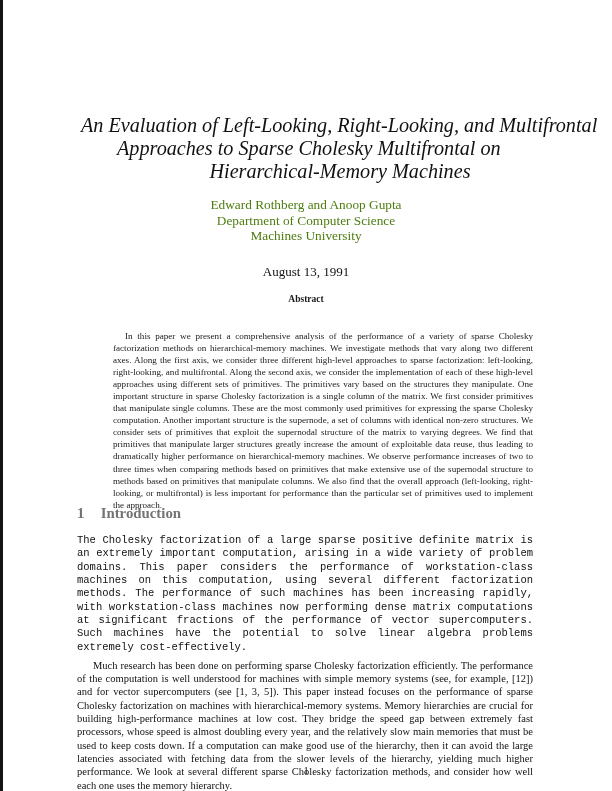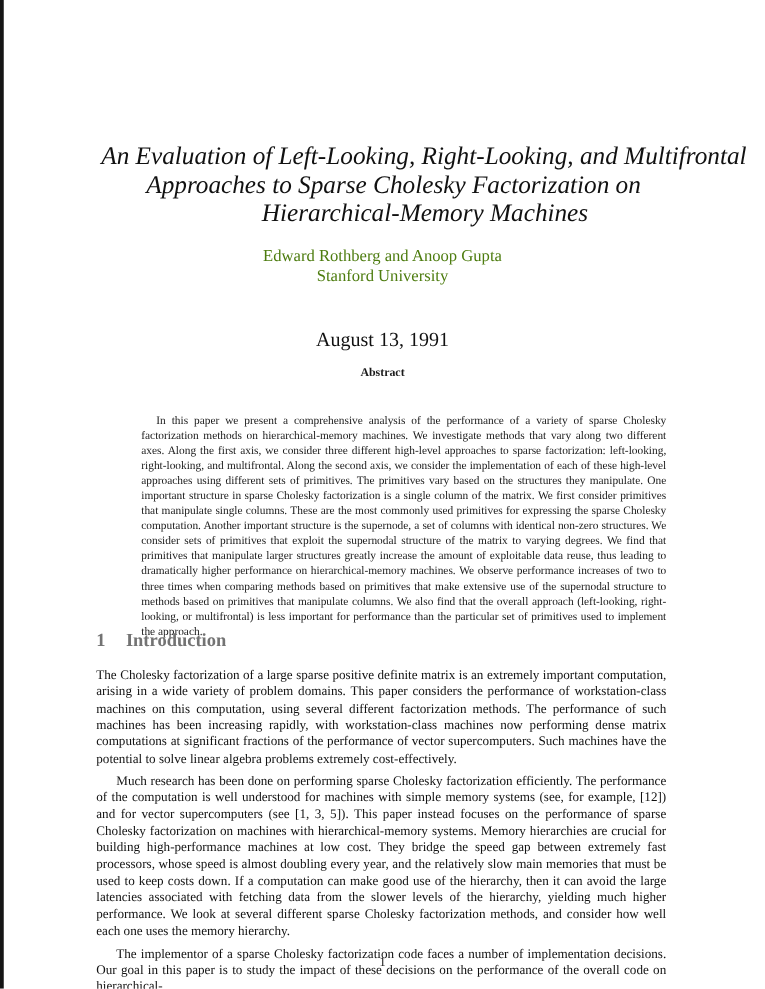--- a/index.html
+++ b/index.html
@@ -41,21 +41,21 @@
       text-align: center;
       font-size: 13.3px;
       line-height: 15.5px;
       color: #4d7c0f;
     }
     .date {
       position: absolute;
       left: 0; top: 264px;
       width: 612px;
       text-align: center;
-      font-size: 16px;
+      font-size: 13px;
       color: #111;
     }
     .abstract-head {
       position: absolute;
       left: 0; top: 294px;
       width: 612px;
       text-align: center;
       font-size: 9.5px;
       font-weight: bold;
     }
@@ -84,43 +84,44 @@
       width: 456px;
       font-size: 10.5px;
       line-height: 13.35px;
       color: #111;
     }
     .body p {
       margin: 0 0 4.5px 0;
       text-align: justify;
       text-indent: 16px;
     }
-    .body p.first { text-indent: 0; }
+    .body p.first { text-indent: 0; font-family: Liberation Mono, monospace; }
     .page-number {
       position: absolute;
       left: 0; top: 765px;
       width: 612px;
       text-align: center;
       font-size: 10.5px;
     }
   </style>
 </head>
 <body>
 
 <div class="scan-edge"></div>
 
 <div class="title">
   <div class="t-line t1">An Evaluation of Left-Looking, Right-Looking, and Multifrontal</div>
-  <div class="t-line t2">Approaches to Sparse Cholesky Factorization on</div>
+  <div class="t-line t2">Approaches to Sparse Cholesky Multifrontal on</div>
   <div class="t-line t3">Hierarchical-Memory Machines</div>
 </div>
 
 <div class="authors">
   <div>Edward Rothberg and Anoop Gupta</div>
-  <div>Stanford University</div>
+  <div>Department of Computer Science</div>
+  <div>Machines University</div>
 </div>
 
 <div class="date">August 13, 1991</div>
 
 <div class="abstract-head">Abstract</div>
 <p class="abstract-body">In this paper we present a comprehensive analysis of the performance of a variety of sparse Cholesky factorization methods on hierarchical-memory machines. We investigate methods that vary along two different axes. Along the first axis, we consider three different high-level approaches to sparse factorization: left-looking, right-looking, and multifrontal. Along the second axis, we consider the implementation of each of these high-level approaches using different sets of primitives. The primitives vary based on the structures they manipulate. One important structure in sparse Cholesky factorization is a single column of the matrix. We first consider primitives that manipulate single columns. These are the most commonly used primitives for expressing the sparse Cholesky computation. Another important structure is the supernode, a set of columns with identical non-zero structures. We consider sets of primitives that exploit the supernodal structure of the matrix to varying degrees. We find that primitives that manipulate larger structures greatly increase the amount of exploitable data reuse, thus leading to dramatically higher performance on hierarchical-memory machines. We observe performance increases of two to three times when comparing methods based on primitives that make extensive use of the supernodal structure to methods based on primitives that manipulate columns. We also find that the overall approach (left-looking, right-looking, or multifrontal) is less important for performance than the particular set of primitives used to implement the approach.</p>
 
 <div class="section-head">
   <span class="num">1</span>
   <span>Introduction</span>

